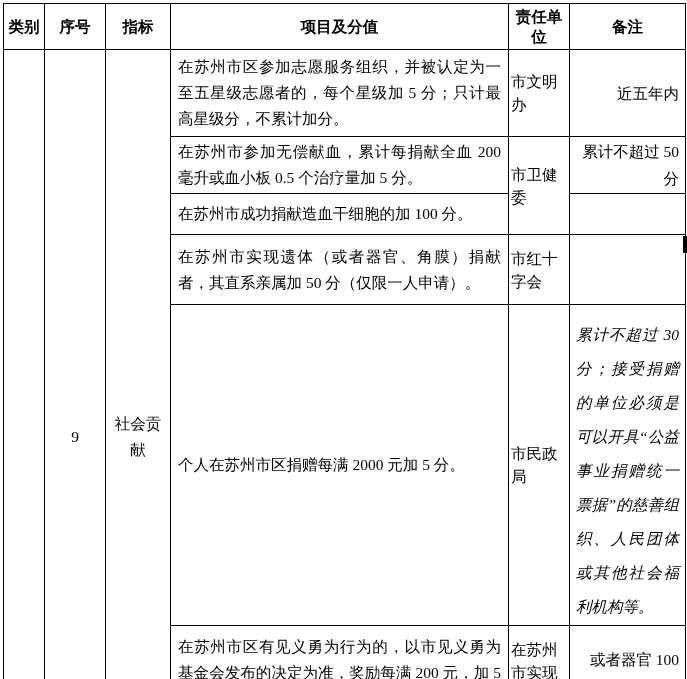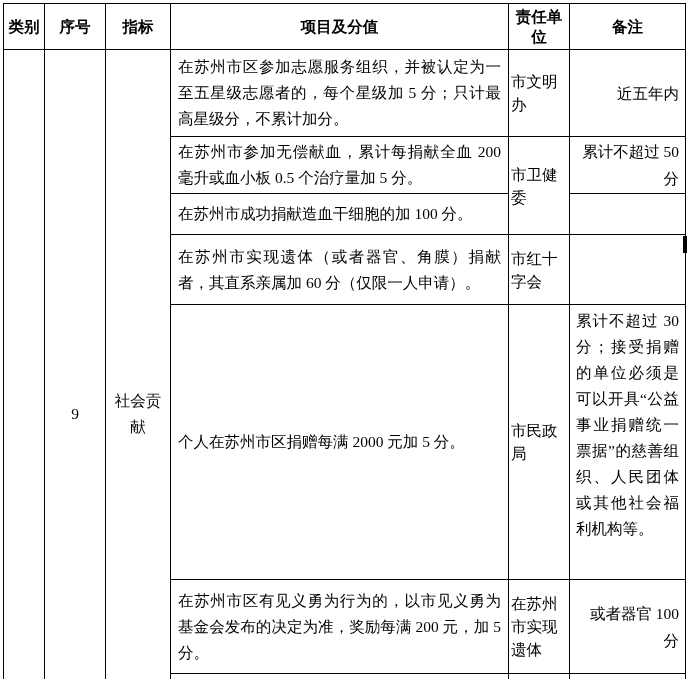--- a/index.html
+++ b/index.html
@@ -68,24 +68,25 @@
     line-height: 23px;
     padding: 1px 2px;
   }
   td.note-cell {
     vertical-align: middle;
     text-align: right;
     line-height: 27px;
     padding: 1px 6px;
   }
   td.note-cell.dense {
-    line-height: 26px;
+    line-height: 34px;
     text-align: justify;
     vertical-align: top;
-    padding-top: 3px;
+    padding-top: 13px;
+    font-style: italic;
   }
   .edge-artifact {
     position: absolute;
     left: 683px;
     top: 236px;
     width: 4px;
     height: 17px;
     background: #000000;
   }
 </style>
@@ -124,21 +125,21 @@
       <tr class="r2">
         <td class="item-cell">在苏州市参加无偿献血，累计每捐献全血 200 毫升或血小板 0.5 个治疗量加 5 分。</td>
         <td class="unit-cell" rowspan="2">市卫健委</td>
         <td class="note-cell">累计不超过 50 分</td>
       </tr>
       <tr class="r3">
         <td class="item-cell">在苏州市成功捐献造血干细胞的加 100 分。</td>
         <td class="note-cell"></td>
       </tr>
       <tr class="r4">
-        <td class="item-cell">在苏州市实现遗体（或者器官、角膜）捐献者，其直系亲属加 60 分（仅限一人申请）。</td>
+        <td class="item-cell">在苏州市实现遗体（或者器官、角膜）捐献者，其直系亲属加 50 分（仅限一人申请）。</td>
         <td class="unit-cell">市红十字会</td>
         <td class="note-cell"></td>
       </tr>
       <tr class="r5">
         <td class="item-cell">个人在苏州市区捐赠每满 2000 元加 5 分。</td>
         <td class="unit-cell">市民政局</td>
         <td class="note-cell dense">累计不超过 30 分；接受捐赠的单位必须是可以开具“公益事业捐赠统一票据”的慈善组织、人民团体或其他社会福利机构等。</td>
       </tr>
       <tr class="r6">
         <td class="item-cell">在苏州市区有见义勇为行为的，以市见义勇为基金会发布的决定为准，奖励每满 200 元，加 5 分。</td>

